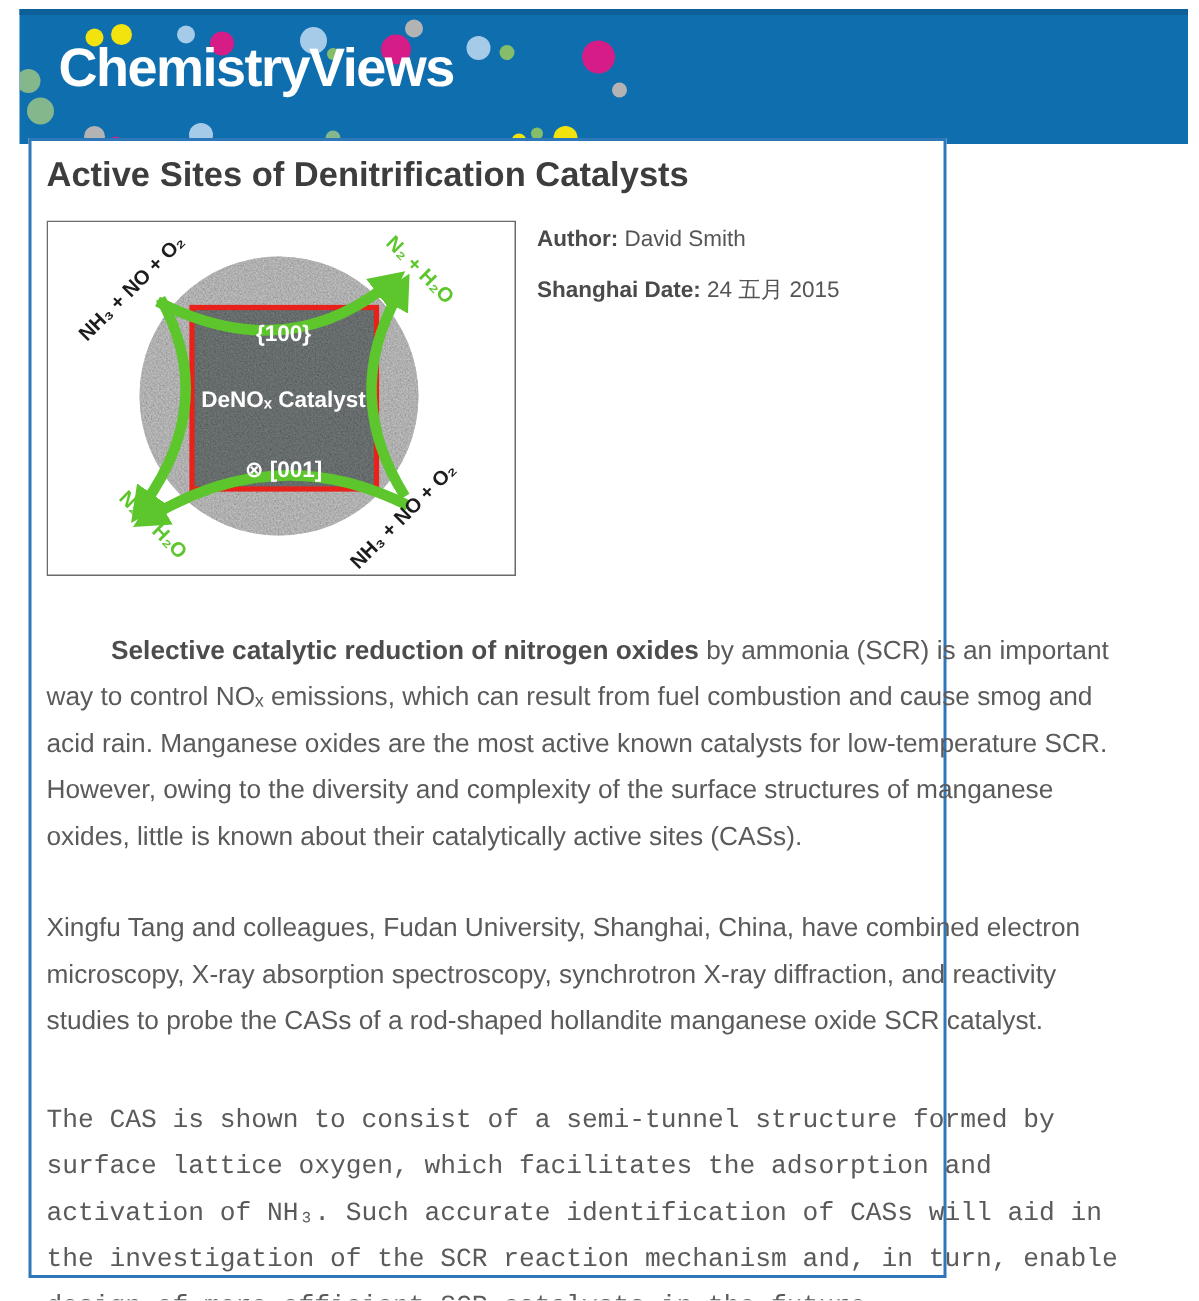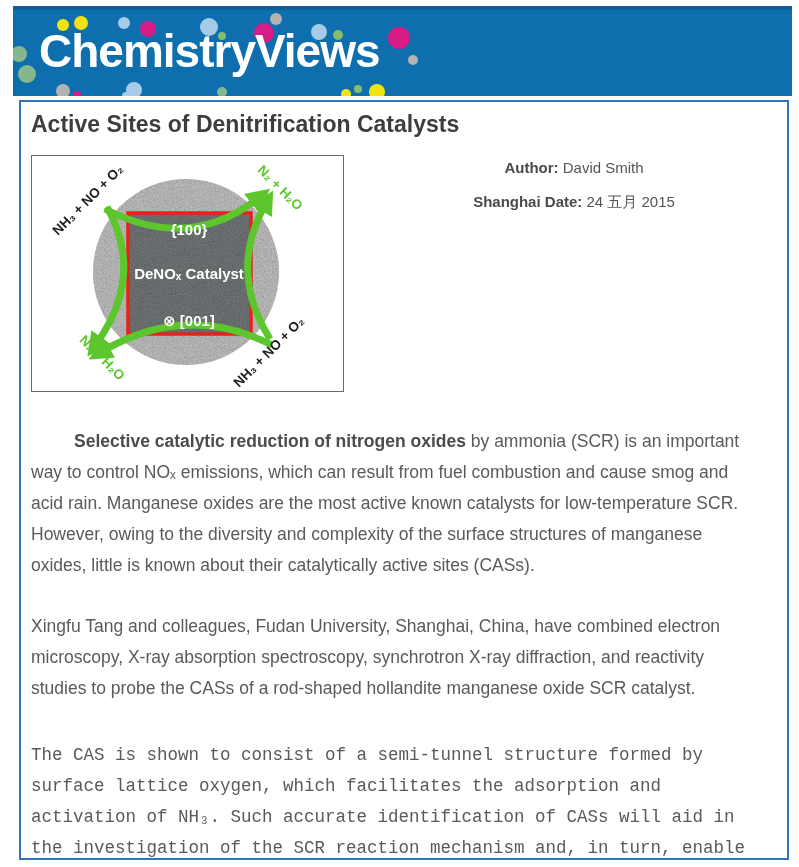--- a/index.html
+++ b/index.html
@@ -7,39 +7,39 @@
     position:relative; width:799px; height:867px; background:#ffffff; overflow:hidden;
     font-family:"Liberation Sans","DejaVu Sans",sans-serif;
   }
   
   .banner {
     position:absolute; left:13px; top:6px; width:779px; height:90px;
     background:#0f6fae; border-top:4px solid #0d5f99; box-sizing:border-box; overflow:hidden;
   }
   .banner .dots { position:absolute; left:0; top:0; }
   .logo {
-    position:absolute; left:26px; top:14px; font-size:46px; font-weight:bold;
+    position:absolute; left:26px; top:14px; font-size:36px; font-weight:bold;
     color:#ffffff; letter-spacing:-1px; white-space:nowrap;
   }
   
   .content {
-    position:absolute; left:19px; top:100px; width:770px; height:760px;
+    position:absolute; left:19px; top:92px; width:612px; height:760px;
     border:2px solid #2e77b8; background:#ffffff; box-sizing:border-box;
   }
   .title {
     position:absolute; left:10px; top:9px; margin:0;
     font-size:23px; font-weight:bold; color:#3d3d3d; white-space:nowrap;
   }
   
   .figure { position:absolute; left:10px; top:53px; width:313px; height:237px; margin:0; }
   .fig-svg text { font-family:"Liberation Sans","DejaVu Sans",sans-serif; }
   .ft-white  { fill:#ffffff; font-weight:bold; font-size:15px; }
   .ft-corner { font-weight:bold; font-size:13.5px; }
   
-  .meta { position:absolute; left:337px; top:56px; width:432px; font-size:15px; color:#555555;text-align:center; }
+  .meta { position:absolute; left:337px; top:56px; width:432px; font-size:15px; color:#555555; }
   .meta-row { line-height:20px; margin-bottom:14px; }
   .meta-label { font-weight:bold; color:#4a4a4a; }
   
   .body-p {
     position:absolute; left:10px; width:730px; margin:0;
     font-size:17.5px; line-height:31px; color:#5a5a5a;
   }
   .body-p strong { color:#4c4c4c;margin-left:43px; }
   .p1 { top:324px; } .p2 { top:509px; } .p3 { top:638px;font-family:Liberation Mono, monospace; }
 </style>

